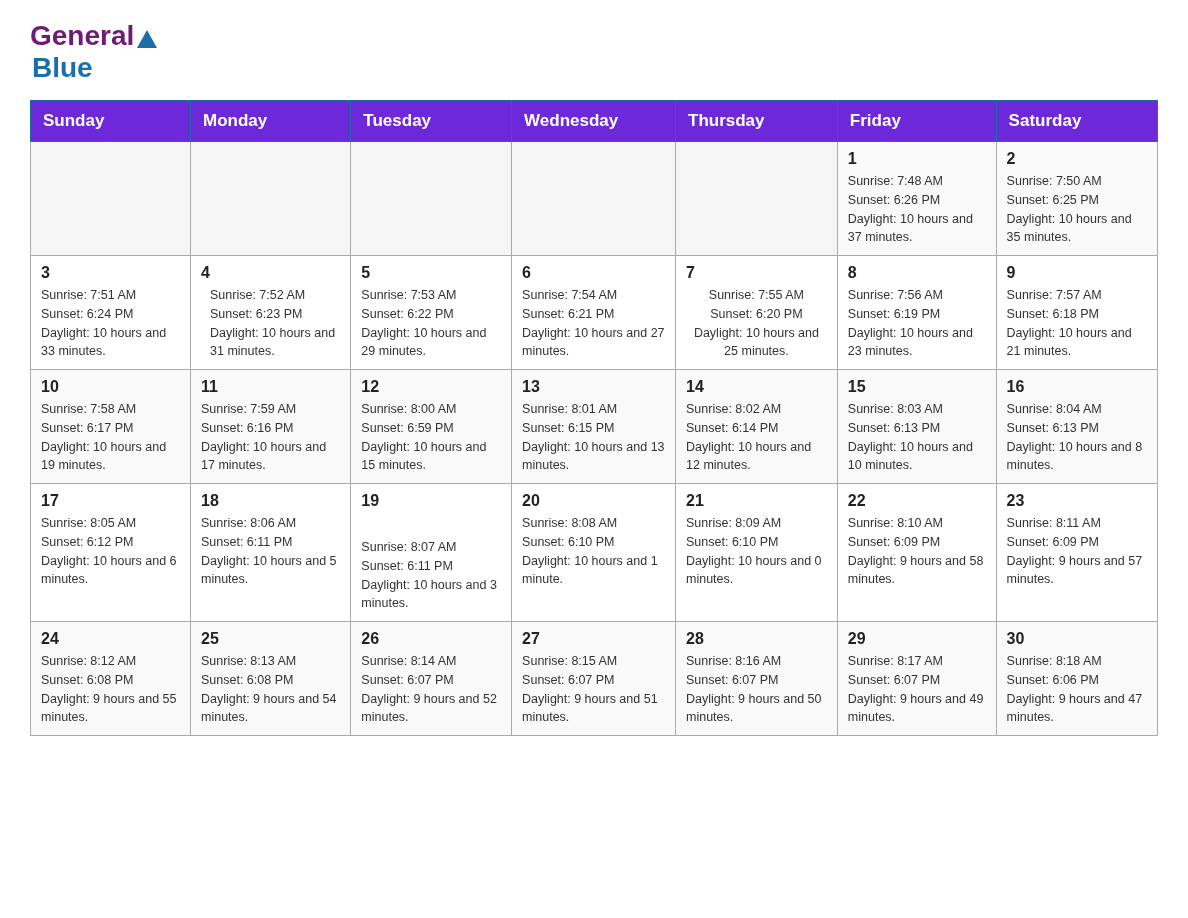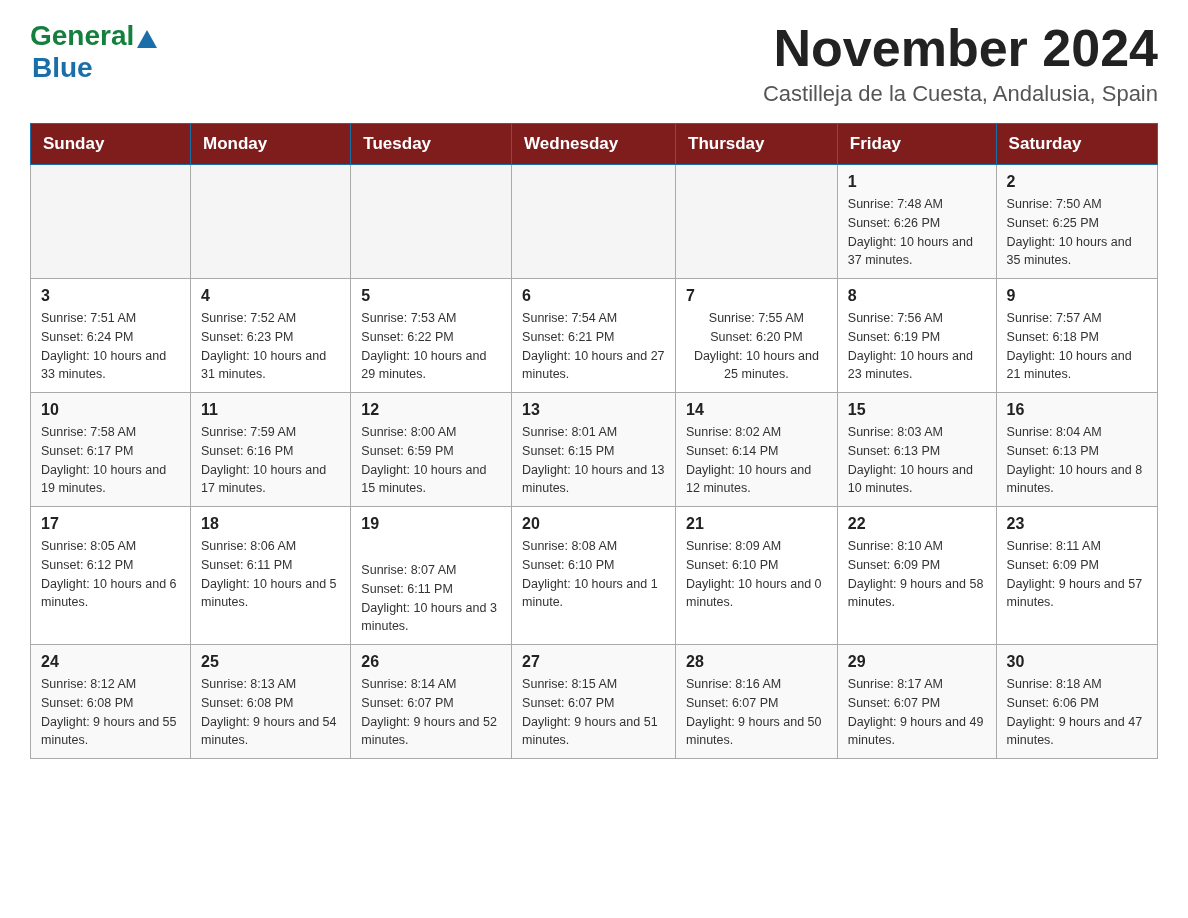--- a/index.html
+++ b/index.html
@@ -13,21 +13,21 @@
     }
     .header {
       display: flex;
       justify-content: space-between;
       align-items: flex-start;
       margin-bottom: 16px;
     }
     .logo-text-general {
       font-size: 28px;
       font-weight: bold;
-      color: #15803d;
+      color: #701a75;
     }
     .logo-wrapper {
       display: flex;
       flex-direction: column;
     }
     .logo-line1 {
       display: flex;
       align-items: flex-end;
     }
     .logo-line2 {
@@ -49,21 +49,21 @@
       font-size: 22px;
       color: #555;
       margin-top: 4px;
     }
     .calendar {
       width: 100%;
       border-collapse: collapse;
       border: 1px solid #888;
     }
     .calendar th {
-      background-color: #7f1d1d;
+      background-color: #6d28d9;
       color: #fff;
       font-size: 17px;
       font-weight: bold;
       padding: 10px 12px;
       text-align: left;
       border: 1px solid #1a6fa8;
     }
     .calendar td {
       vertical-align: top;
       padding: 8px 10px;
@@ -100,24 +100,20 @@
 </head>
 <body>
 
 <div class="header">
   <div class="logo-wrapper">
     <div class="logo-line1">
       <span class="logo-text-general">General</span>
       <span style="display:inline-block; width:0; height:0; border-left:10px solid transparent; border-right:10px solid transparent; border-bottom:18px solid #1a6fa8; margin-left:3px; margin-bottom:4px;"></span>
     </div>
     <div class="logo-line2">Blue</div>
-  </div>
-  <div class="title-section">
-    <div class="month-title">November 2024</div>
-    <div class="location-title">Castilleja de la Cuesta, Andalusia, Spain</div>
   </div>
 </div>
 
 <table class="calendar">
   <thead>
     <tr>
     <th>Sunday</th>
         <th>Monday</th>
         <th>Tuesday</th>
         <th>Wednesday</th>
@@ -148,21 +144,21 @@
       </tr>
       <tr>
         <td>
           <span class="day-num">3</span>
           <div class="day-info" style="white-space: pre-line;">Sunrise: 7:51 AM
 Sunset: 6:24 PM
 Daylight: 10 hours and 33 minutes.</div>
         </td>
         <td>
           <span class="day-num">4</span>
-          <div class="day-info" style="white-space: pre-line;">Sunrise: 7:52 AM
+          <div class="day-info" style="white-space: pre-line; margin-left: 9px;">Sunrise: 7:52 AM
 Sunset: 6:23 PM
 Daylight: 10 hours and 31 minutes.</div>
         </td>
         <td>
           <span class="day-num">5</span>
           <div class="day-info" style="white-space: pre-line;">Sunrise: 7:53 AM
 Sunset: 6:22 PM
 Daylight: 10 hours and 29 minutes.</div>
         </td>
         <td>

